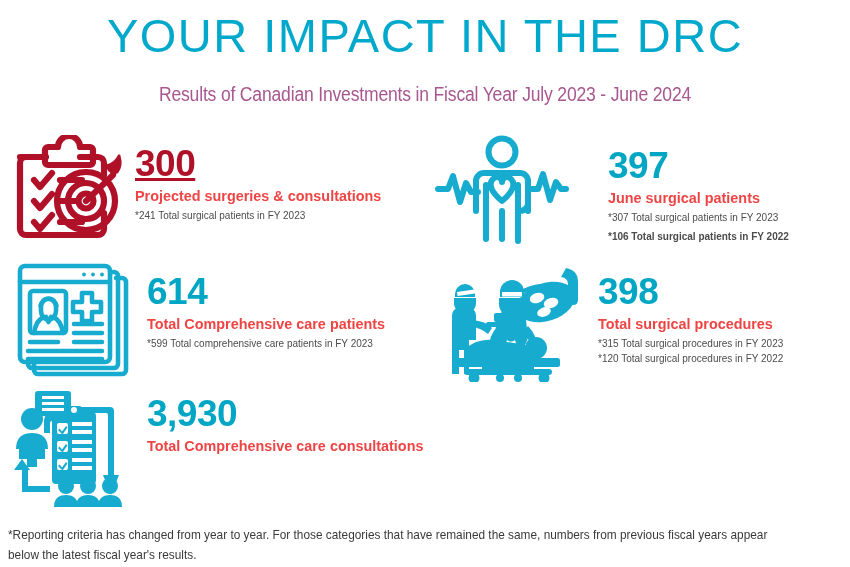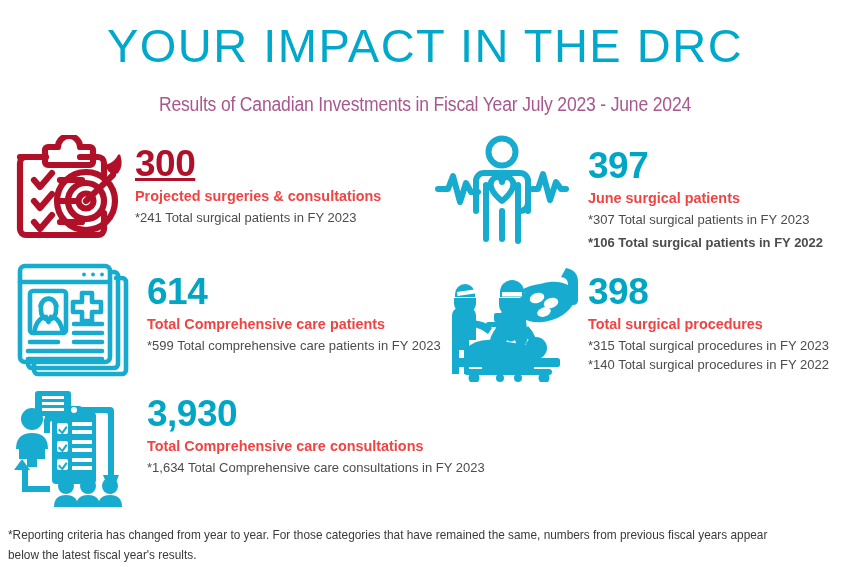--- a/index.html
+++ b/index.html
@@ -27,21 +27,21 @@
   }
 
   .main-title {
     text-align: center;
     color: #00A8CC;
     font-family: "Liberation Sans", sans-serif;
     font-weight: 300;
     font-size: 47px;
     letter-spacing: 1.5px;
     line-height: 1;
-    margin-top: 22px;
+    margin-top: 12px;
     white-space: nowrap;
   }
 
   .sub-title {
     text-align: center;
     color: #A8578F;
     font-family: "Liberation Sans Narrow", "Liberation Sans", sans-serif;
     font-weight: 400;
     font-size: 19.5px;
     letter-spacing: -0.2px;
@@ -82,41 +82,41 @@
     font-size: 14.4px;
     color: #ef4444;
     line-height: 1.2;
     margin-top: 5px;
     white-space: nowrap;
   }
 
   .stat-note {
     font-family: "Liberation Sans", sans-serif;
     font-weight: 400;
-    font-size: 13px;
+    font-size: 10px;
     color: #4C4C4E;
     line-height: 1.45;
     margin-top: 4px;
     white-space: nowrap;
   }
 
   .c-red  { color: #B01128; text-decoration: underline; }
   .c-cyan { color: #00A6C4; }
 
   
   #stat-1 { left: 12px;  top: 135px; width: 420px; }
-  #stat-2 { left: 432px; top: 135px; width: 418px; }
+  #stat-2 { left: 432px; top: 135px; width: 418px; gap: 20px; }
   #stat-3 { left: 12px;  top: 262px; width: 420px; }
   #stat-4 { left: 438px; top: 262px; width: 412px; }
   #stat-5 { left: 12px;  top: 387px; width: 470px; }
 
   #stat-1 .stat-body { margin-left: 8px; padding-top: 10px; }
   #stat-2 .stat-body { margin-left: 16px; padding-top: 12px; }
   #stat-3 .stat-body { margin-left: 10px; padding-top: 11px; }
-  #stat-4 .stat-body { padding-top: 11px; }
+  #stat-4 .stat-body { margin-left: 10px; padding-top: 11px; }
   #stat-5 .stat-body { margin-left: 10px; padding-top: 8px; }
 
   
   .footnote {
     position: absolute;
     left: 8px;
     top: 526px;
     width: 812px;
     font-family: "Liberation Sans Narrow", "Liberation Sans", sans-serif;
     font-size: 12.6px;
@@ -278,21 +278,21 @@
         <circle cx="36" cy="116" r="5.5"></circle>
         <circle cx="62" cy="116" r="4"></circle>
         <circle cx="80" cy="116" r="4"></circle>
         <circle cx="106" cy="116" r="5.5"></circle>
       </svg>
     </span>
     <div class="stat-body">
       <div class="stat-number c-cyan">398</div>
       <div class="stat-label">Total surgical procedures</div>
       <div class="stat-note">*315 Total surgical procedures in FY 2023</div>
-      <div class="stat-note" style="margin-top:0;">*140 Total surgical procedures in FY 2022</div>
+      <div class="stat-note" style="margin-top:0;">*120 Total surgical procedures in FY 2022</div>
     </div>
   </div>
 
   <div class="stat" id="stat-5">
     <span class="stat-icon">
       <svg width="125" height="120" viewBox="0 0 125 120" fill="#17ACCF" stroke="none">
 
         <path d="M26 4 h30 a3 3 0 0 1 3 3 v19 a3 3 0 0 1 -3 3 H40 l-8 9 l1 -9 h-7 a3 3 0 0 1 -3 -3 V7 a3 3 0 0 1 3 -3 z"></path>
         <rect x="30" y="9" width="22" height="3" fill="#ffffff"></rect>
         <rect x="30" y="15" width="22" height="3" fill="#ffffff"></rect>
@@ -333,19 +333,18 @@
         <path d="M42 120 q0 -12 12 -12 q12 0 12 12 z"></path>
         <circle cx="76" cy="99" r="8"></circle>
         <path d="M64 120 q0 -12 12 -12 q12 0 12 12 z"></path>
         <circle cx="98" cy="99" r="8"></circle>
         <path d="M86 120 q0 -12 12 -12 q12 0 12 12 z"></path>
       </svg>
     </span>
     <div class="stat-body">
       <div class="stat-number c-cyan">3,930</div>
       <div class="stat-label">Total Comprehensive care consultations</div>
-      <div class="stat-note">*1,634 Total Comprehensive care consultations in FY 2023</div>
     </div>
   </div>
 
   <div class="footnote">*Reporting criteria has changed from year to year. For those categories that have remained the same, numbers from previous fiscal years appear below the latest fiscal year's results.</div>
 
 </div>
 
 </body></html>

